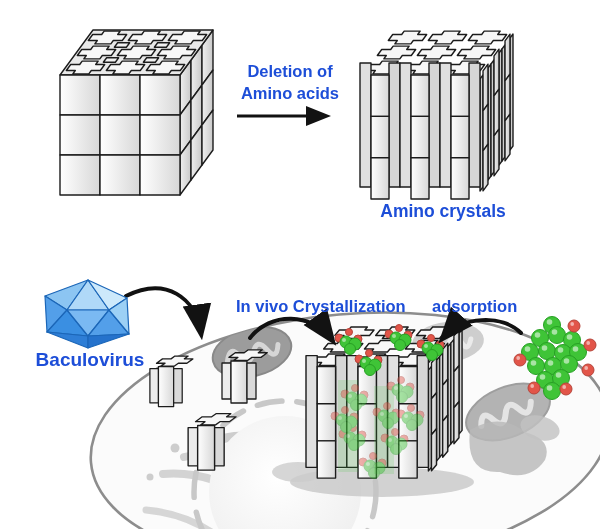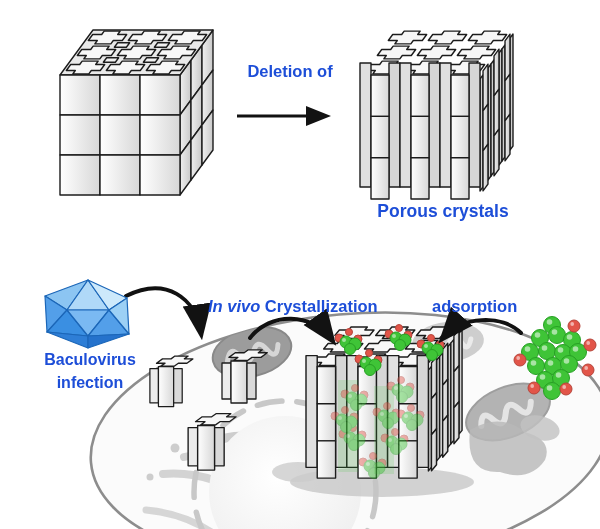--- a/index.html
+++ b/index.html
@@ -6,23 +6,23 @@
   .canvas{position:relative;width:600px;height:529px;background:#fff;overflow:hidden;
           font-family:"Liberation Sans",sans-serif;}
   .art{position:absolute;left:0;}
   #top-art{top:0;}
   #bottom-art{top:230px;}
   .lbl{position:absolute;font-weight:bold;color:#1d4ed8;text-align:center;
        font-family:"Liberation Sans",sans-serif;}
   #label-wild{left:55px;top:200px;width:160px;font-size:17.5px;}
   #label-deletion{left:220px;top:60px;width:140px;font-size:16.5px;line-height:22px;}
   #label-porous{left:362px;top:201px;width:162px;font-size:17.5px;}
-  #label-virus{left:14px;top:348px;width:152px;font-size:16px;line-height:23px;}
+  #label-virus{left:14px;top:348px;width:152px;font-size:19px;line-height:23px;}
   #label-invivo{left:208px;top:297px;font-size:16.5px;white-space:nowrap;text-align:left;}
-  #label-invivo .it{font-style:italic;}
+  #label-invivo .it{margin-left:28px;}
   #label-adsorption{left:432px;top:297px;font-size:16.5px;text-align:center;}
 </style>
 </head>
 <body>
 
 <div class="canvas">
 
   <svg id="top-art" class="art" width="600" height="230" viewBox="0 0 600 230">
     <defs>
       <linearGradient id="gF" x1="0" y1="0" x2="1" y2="0">
@@ -277,27 +277,27 @@
         <use href="#rb" x="520" y="130"></use>
       <use href="#rb" x="588" y="140"></use>
         <use href="#rb" x="566" y="159"></use>
         <use href="#rb" x="534" y="158"></use>
     </g>
   </svg>
 
 
   <div class="lbl" id="label-deletion">
     <div>Deletion of</div>
+    <div>Amino acids</div>
   </div>
 
-  <div class="lbl" id="label-porous">Porous crystals</div>
+  <div class="lbl" id="label-porous">Amino crystals</div>
 
   <div class="lbl" id="label-virus">
     <div>Baculovirus</div>
-    <div>infection</div>
   </div>
 
   <div class="lbl" id="label-invivo">
     <span class="it">In vivo</span><span> Crystallization</span>
   </div>
 
   <div class="lbl" id="label-adsorption">adsorption</div>
 </div>
 
 </body></html>

